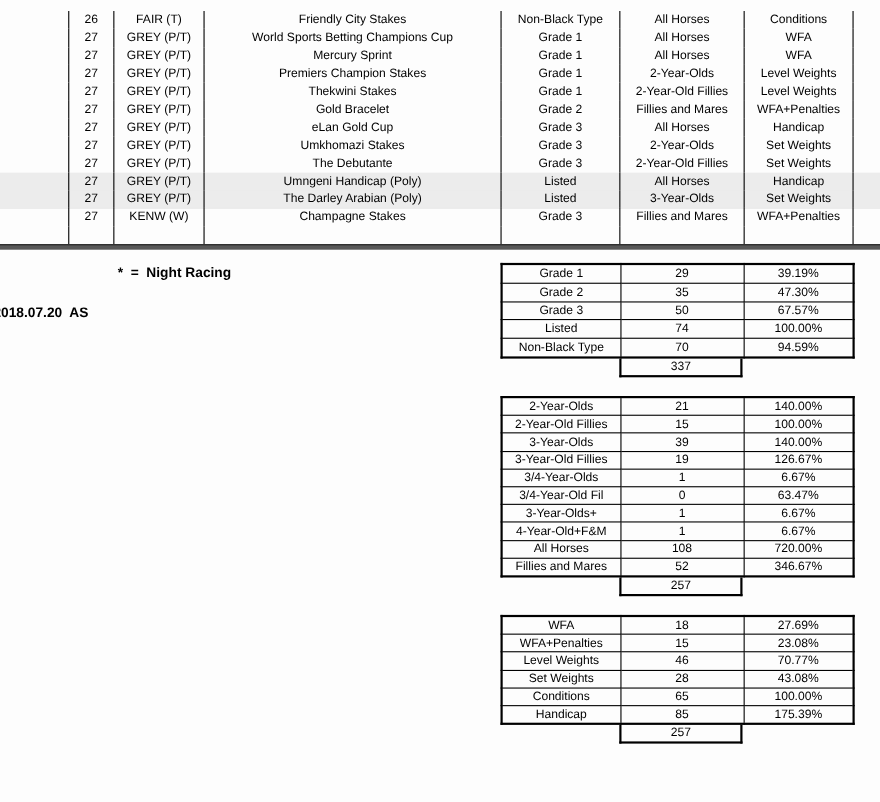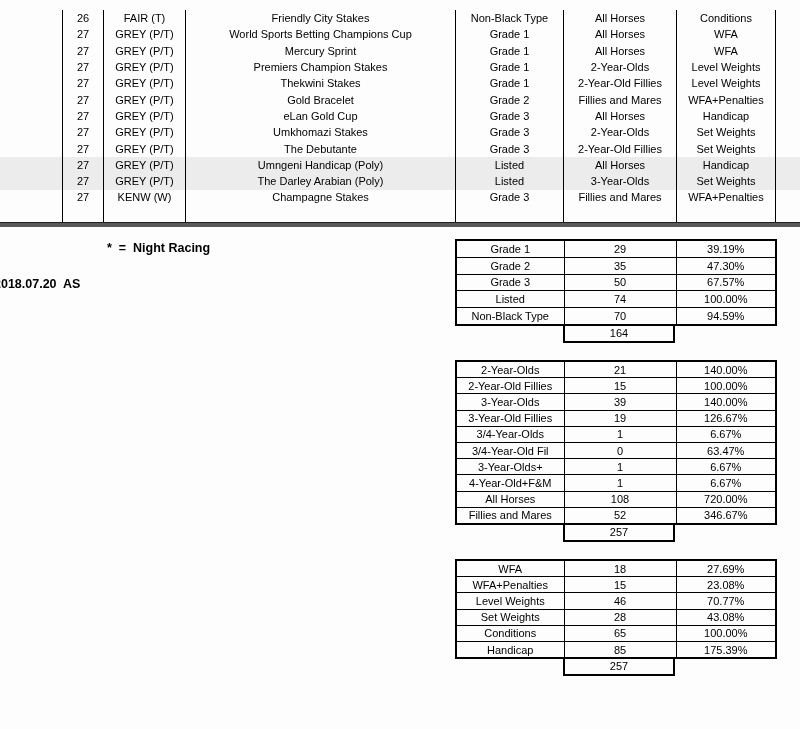--- a/index.html
+++ b/index.html
@@ -198,21 +198,21 @@
             <td>74</td>
             <td>100.00%</td>
           </tr>
           <tr>
             <td>Non-Black Type</td>
             <td>70</td>
             <td>94.59%</td>
           </tr>
         </tbody>
     </table>
-    <div class="total">164</div>
+    <div class="total">337</div>
   </div>
 
   <div class="summary" id="sum2">
     <table>
       <colgroup>
           <col style="width:108px">
           <col style="width:112px">
           <col style="width:100px">
         </colgroup>
       <tbody>

